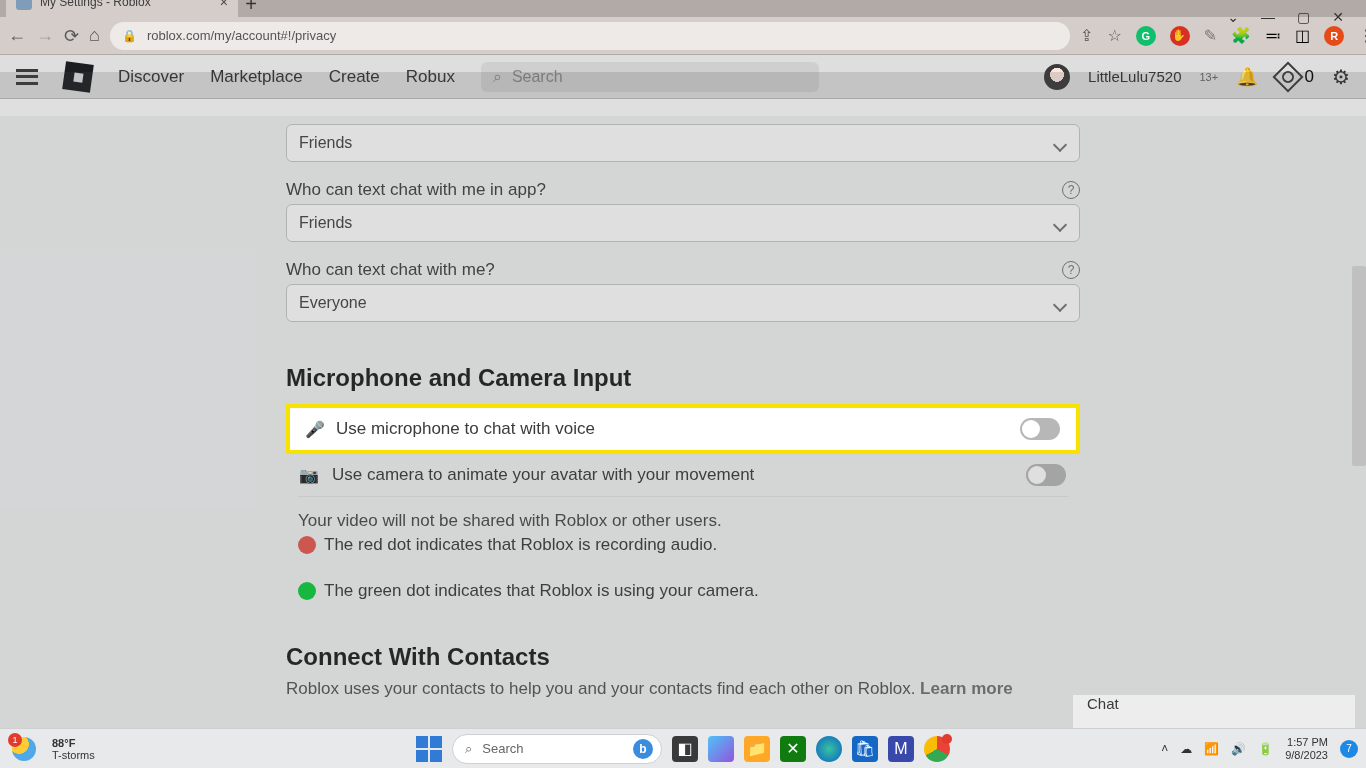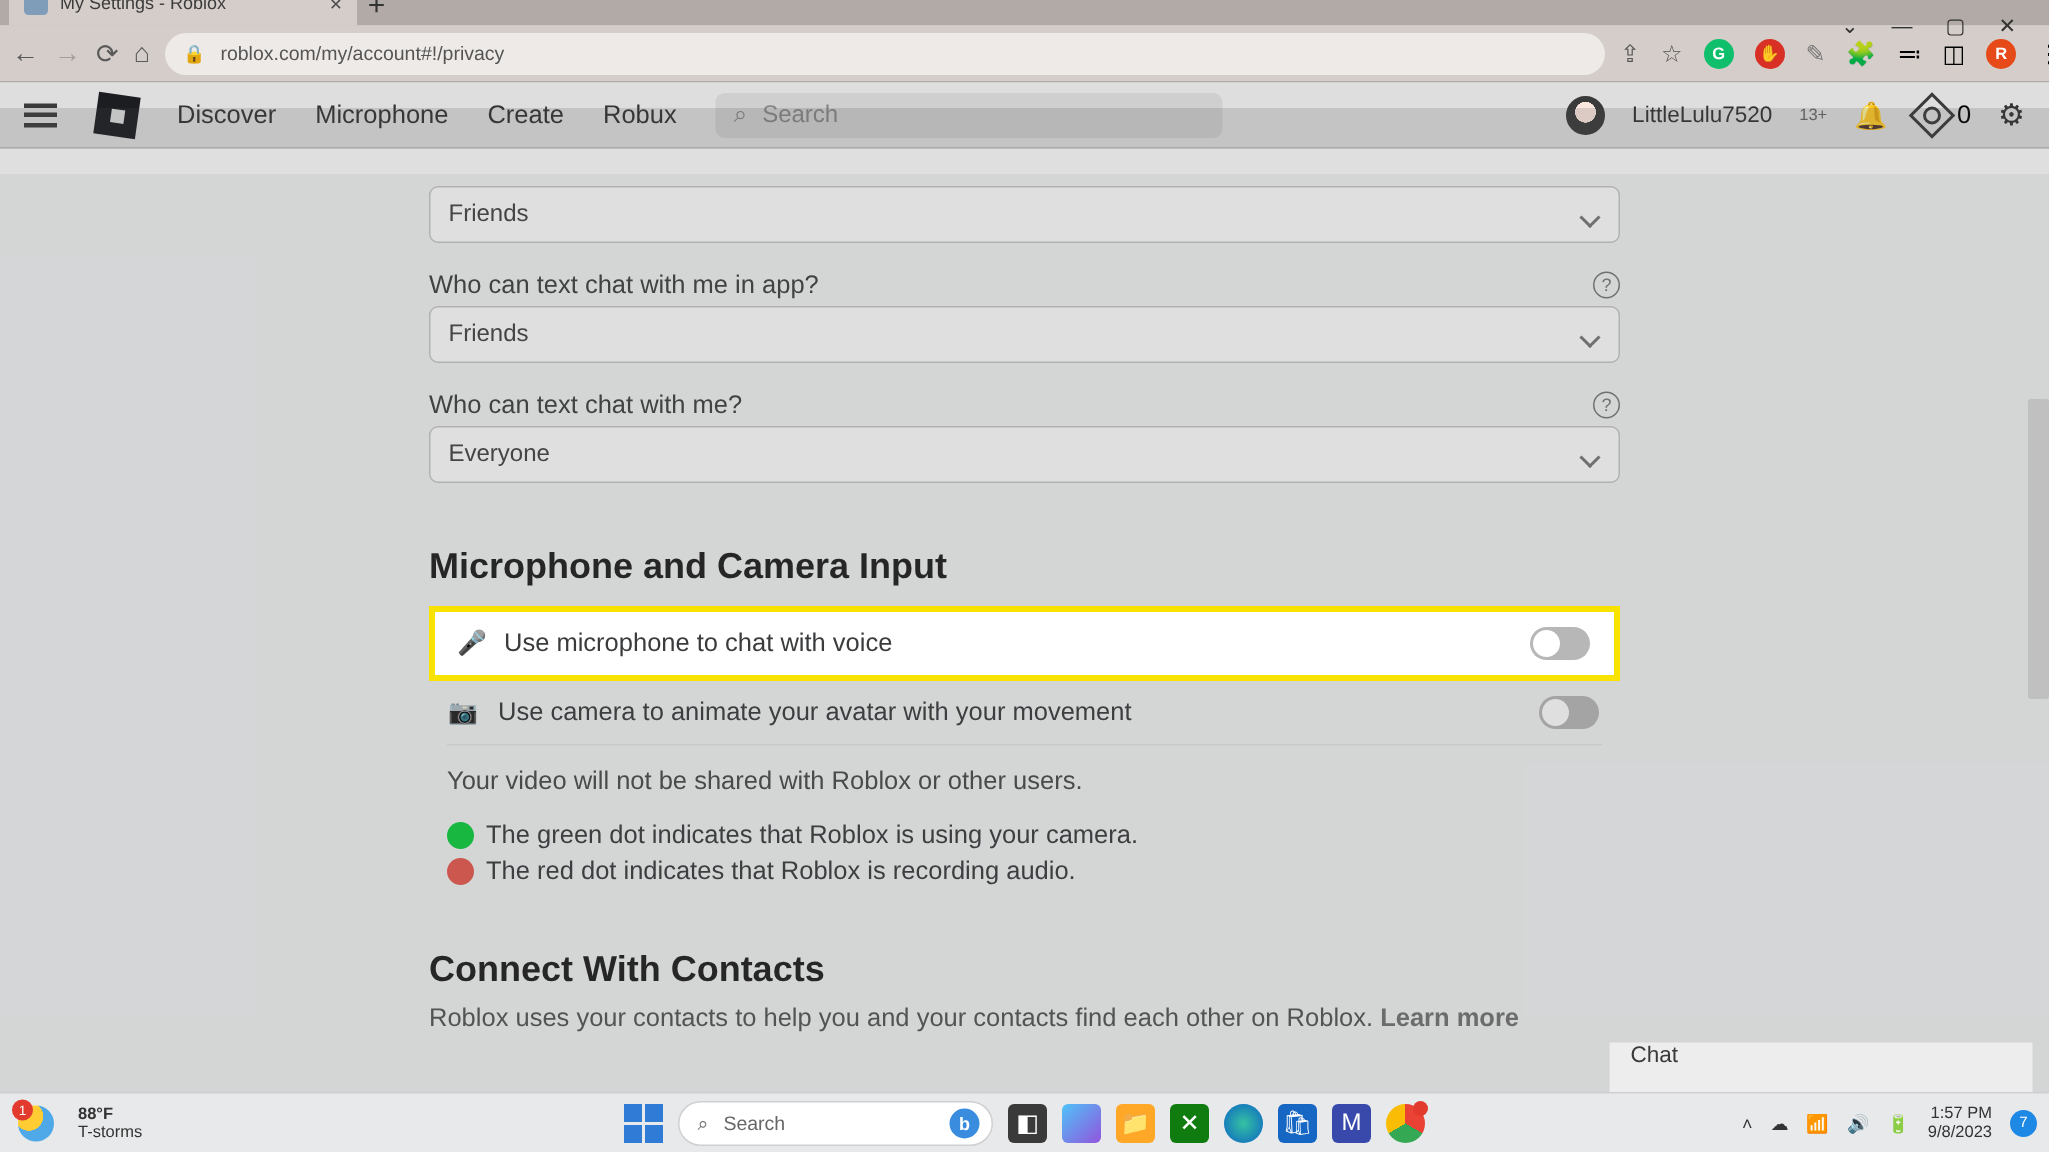--- a/index.html
+++ b/index.html
@@ -136,21 +136,21 @@
 </div>
 
 <div class="rbx-header">
   <div class="hamburger">
       <div></div>
       <div></div>
       <div></div>
     </div>
   <div class="logo"></div>
   <span class="navlink">Discover</span>
-  <span class="navlink">Microphone</span>
+  <span class="navlink">Marketplace</span>
   <span class="navlink">Create</span>
   <span class="navlink">Robux</span>
   <div class="rbx-search">
     <span>⌕</span>
     <span>Search</span>
   </div>
   <div class="hdr-right">
     <span class="avatar"></span>
     <span class="uname">LittleLulu7520</span>
     <span class="agebadge">13+</span>
@@ -195,27 +195,27 @@
     </div>
 
     <div class="toggle-row">
       <span class="ic">📷</span>
       <span class="row-label">Use camera to animate your avatar with your movement</span>
       <span class="toggle"></span>
     </div>
 
     <p class="help-text">Your video will not be shared with Roblox or other users.</p>
 
+    <div class="dot-row" style="margin-bottom:26px">
+      <span class="dot red"></span>
+      <span>The red dot indicates that Roblox is recording audio.</span>
+    </div>
     <div class="dot-row" style="margin-top:16px">
       <span class="dot green"></span>
       <span>The green dot indicates that Roblox is using your camera.</span>
-    </div>
-    <div class="dot-row" style="margin-bottom:26px">
-      <span class="dot red"></span>
-      <span>The red dot indicates that Roblox is recording audio.</span>
     </div>
 
     <h2 class="section-title">Connect With Contacts</h2>
     <p class="connect-desc">
       <span>Roblox uses your contacts to help you and your contacts find each other on Roblox. </span><b>Learn more</b>
     </p>
 
   </div>
 
   <div class="chat-widget">

